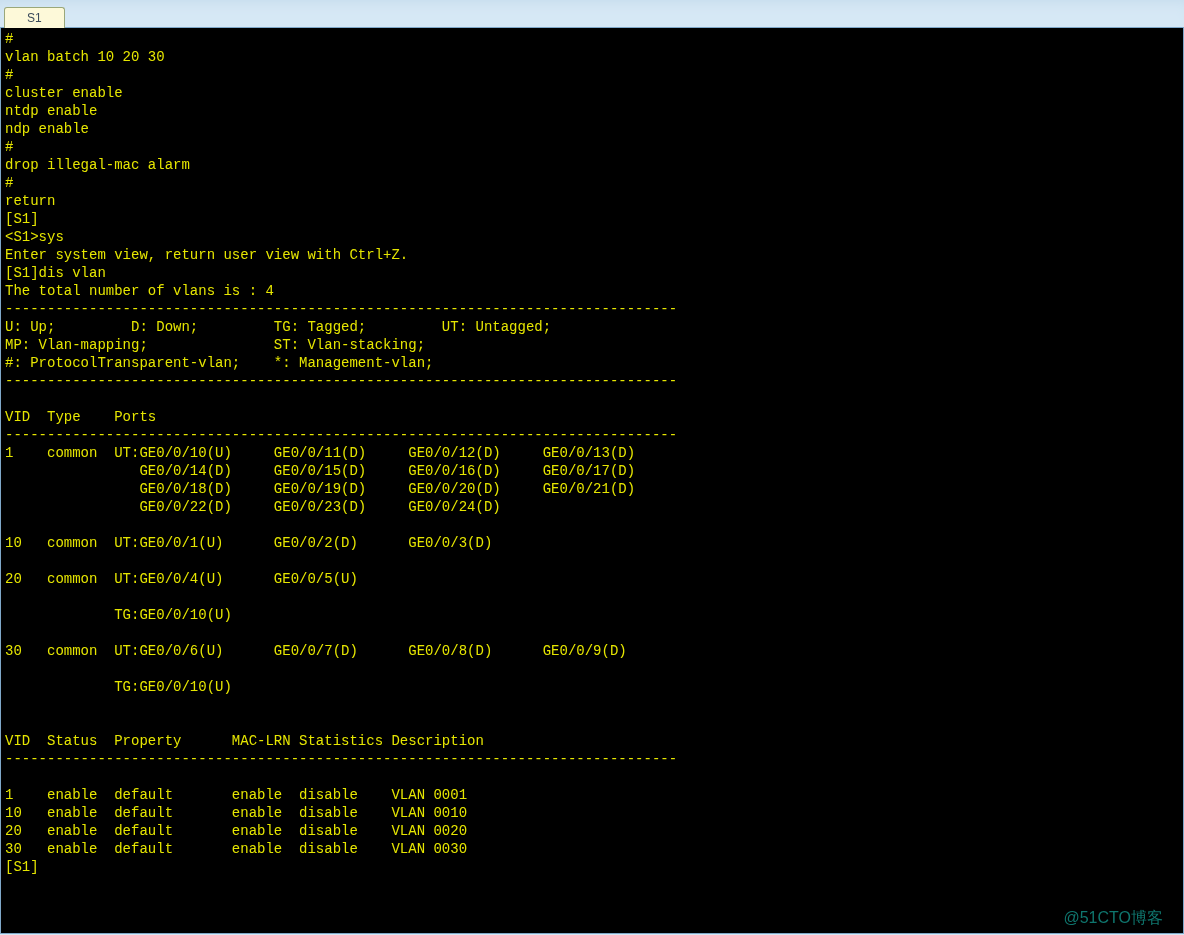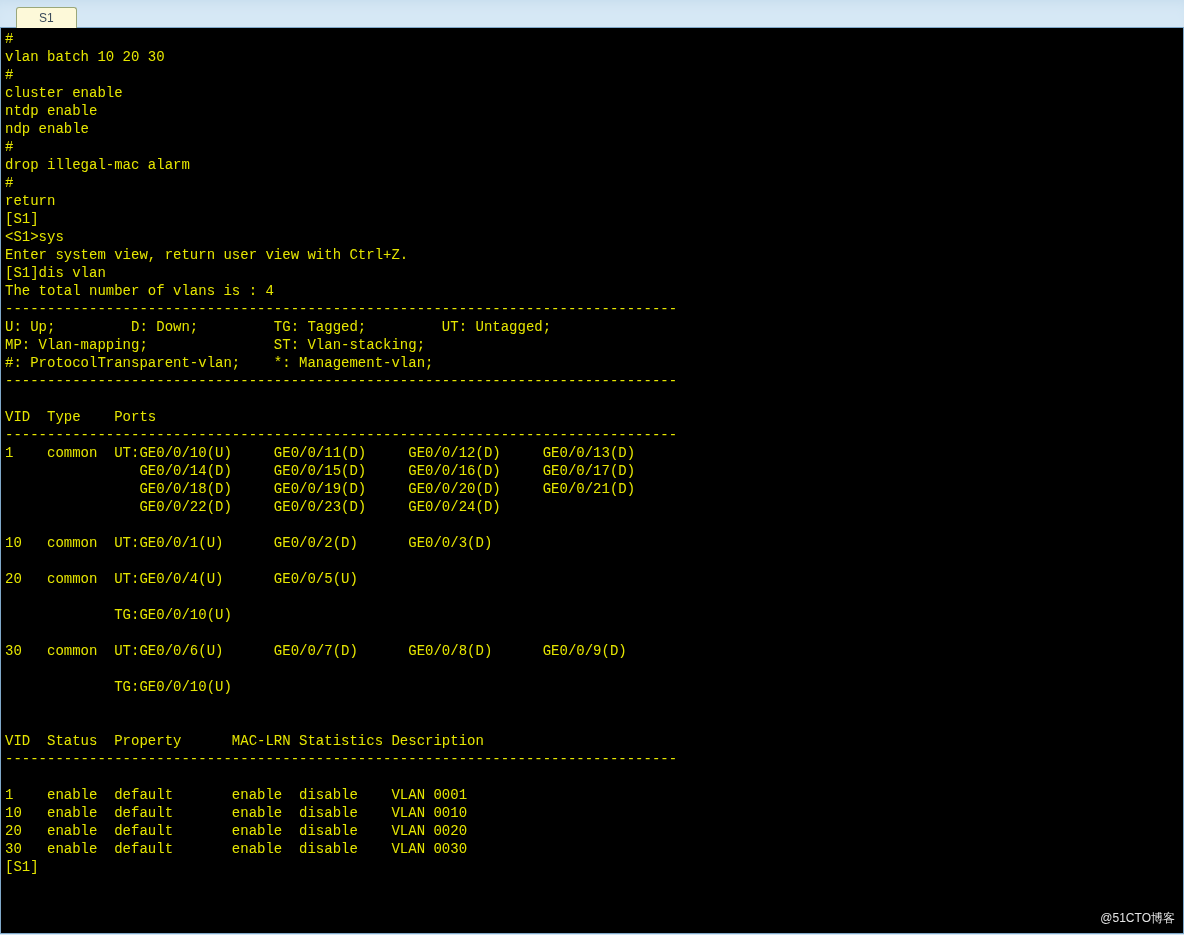--- a/index.html
+++ b/index.html
@@ -10,21 +10,21 @@
     height: 935px;
     overflow: hidden;
     font-size: 14px;
   }
   .tab-bar {
     background: #d6e8f5;
     height: 28px;
     display: flex;
     align-items: flex-end;
     border-bottom: 1px solid #7fa8c9;
-    padding-left: 16px;
+    padding-left: 4px;
     box-shadow: inset 0 10px 15px -10px #c0d8ea;
   }
   .tab {
     background: #fdf9d9;
     border: 1px solid #9aa77a;
     border-bottom: none;
     padding: 3px 22px;
     font-family: Arial, sans-serif;
     font-size: 12px;
     color: #3a4a5a;
@@ -42,25 +42,25 @@
     line-height: 18px;
     position: relative;
   }
   .terminal pre {
     font-family: "Courier New", monospace;
     white-space: pre;
     font-size: 14px;
   }
   .watermark {
     position: absolute;
-    right: 8px;
+    right: 20px;
     bottom: 6px;
-    color: #e5e5e5;
+    color: #0f766e;
     font-family: Arial, sans-serif;
-    font-size: 12px;
+    font-size: 16px;
   }
   .cursor {
     display: inline-block;
     width: 1px;
     height: 14px;
     background: #e6e600;
     vertical-align: middle;
   }
 </style>
 </head>

